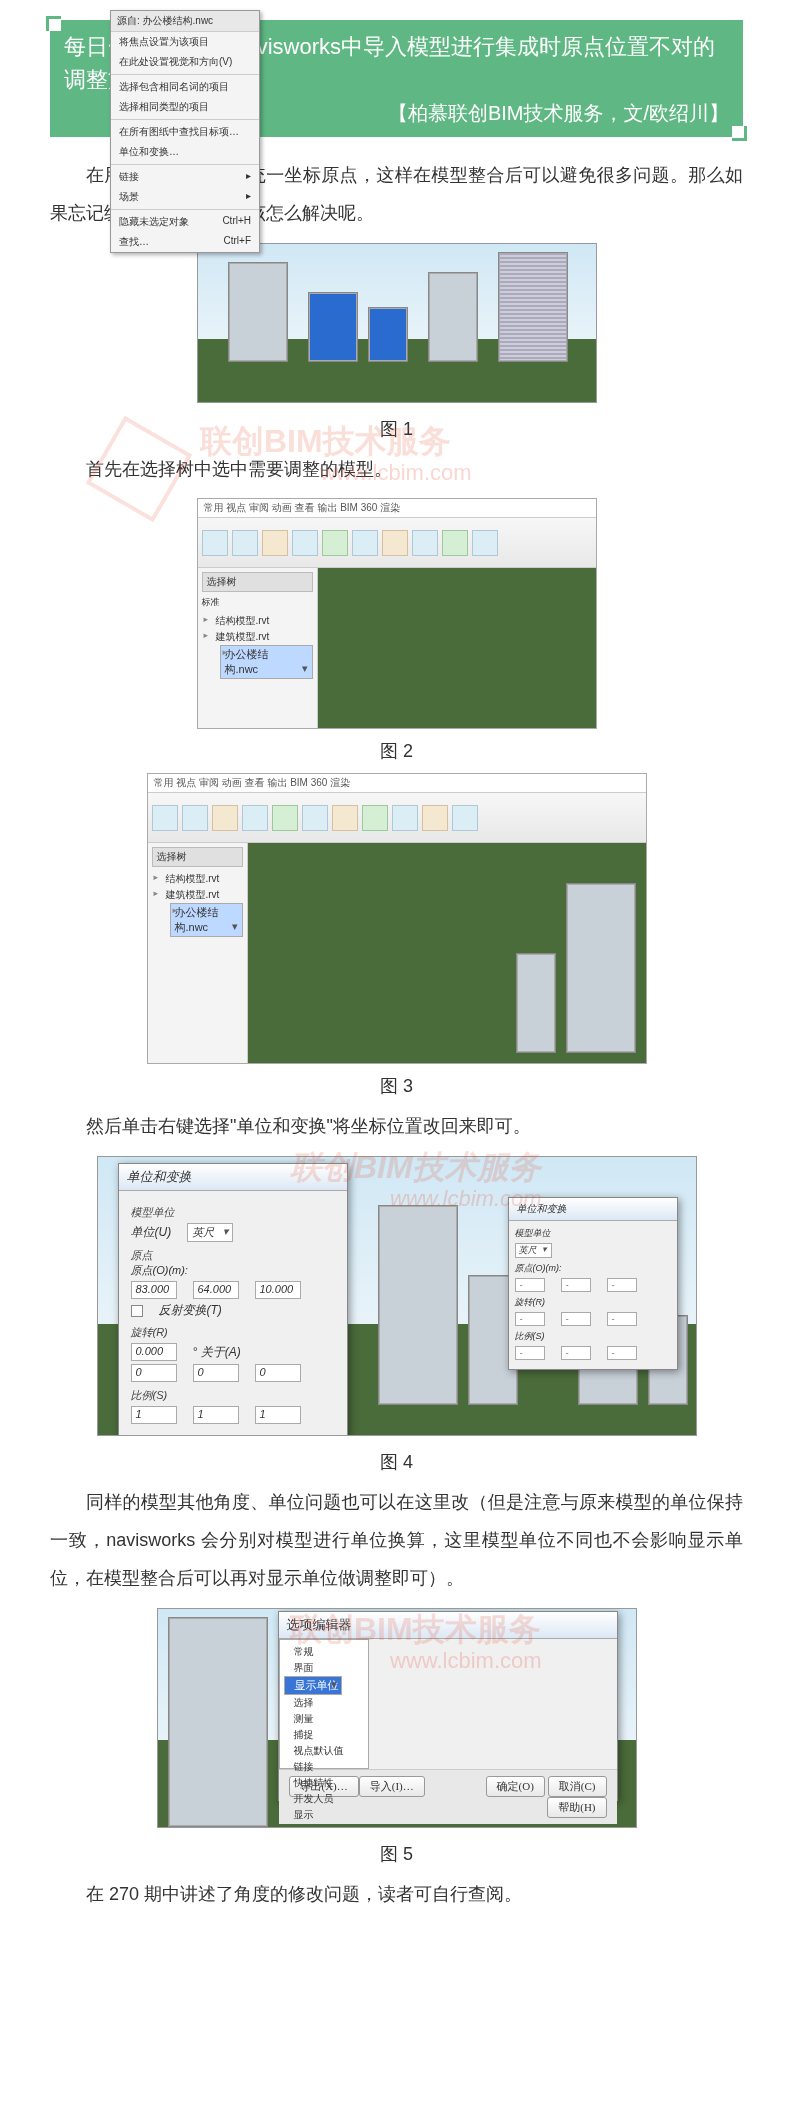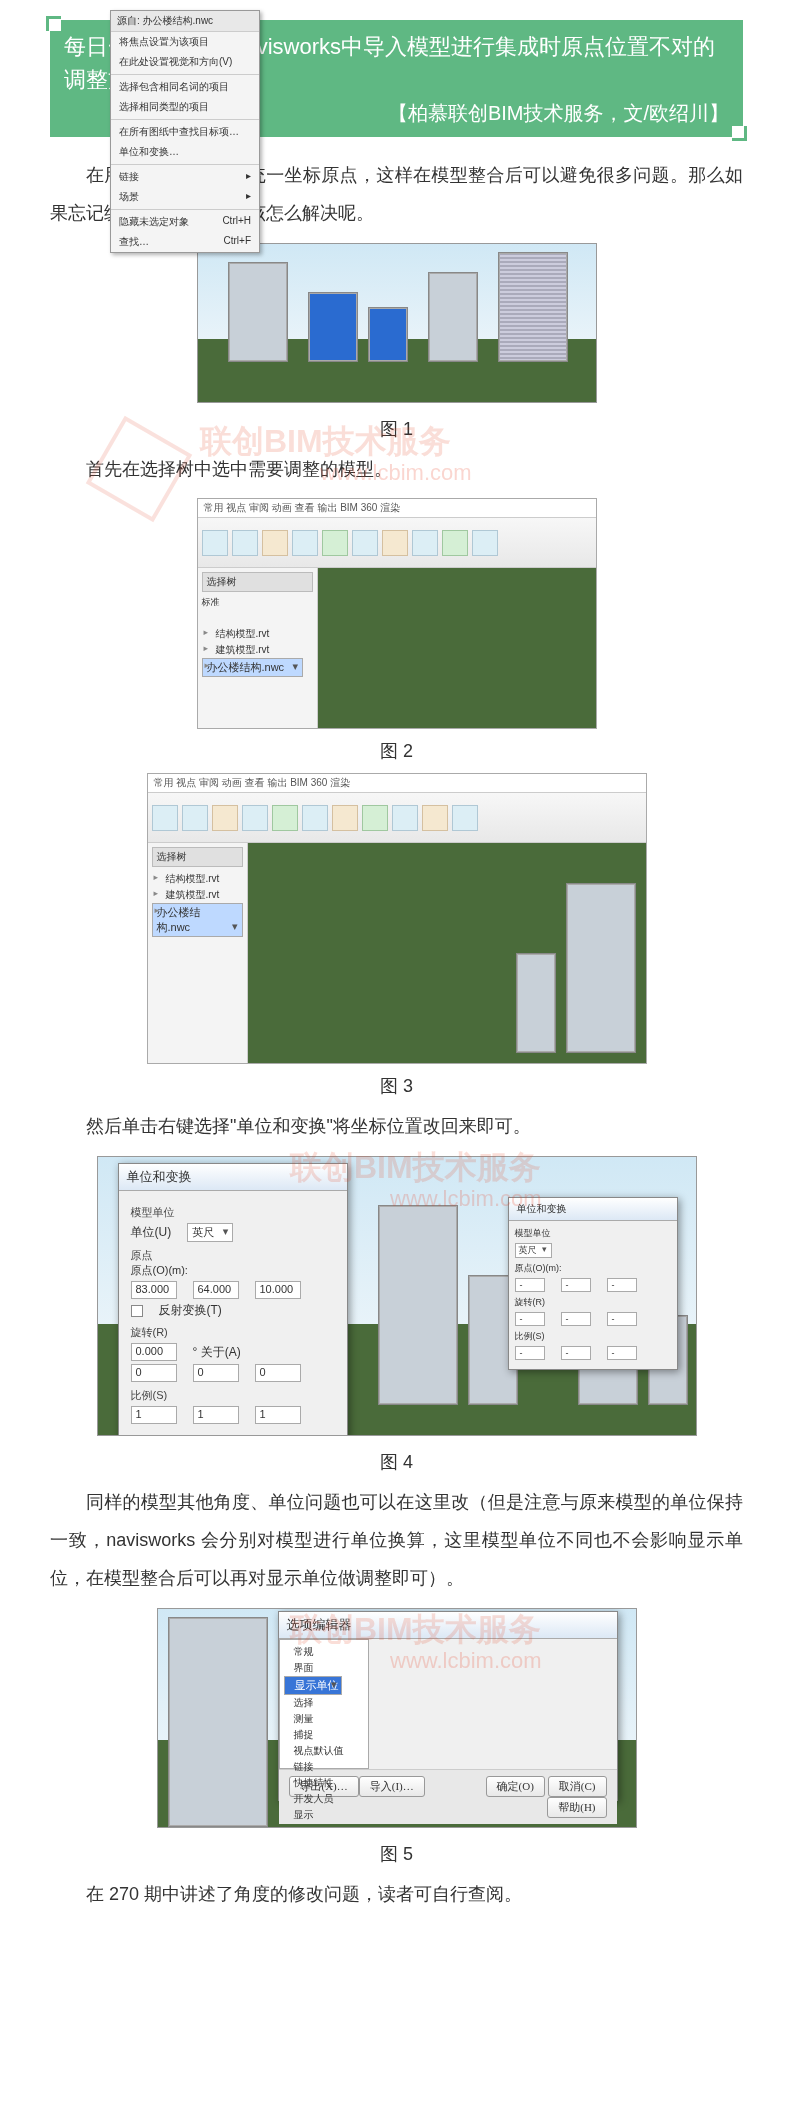--- a/index.html
+++ b/index.html
@@ -27,21 +27,21 @@
   .ribbon { height:50px; background:linear-gradient(#f7f7f7,#e8e8e8); border-bottom:1px solid #ccc; display:flex; align-items:center; padding:4px; gap:4px; }
   .rb { width:26px; height:26px; background:#dceef5; border:1px solid #b0c8d5; }
   .rb.o { background:#f5e8d0; border-color:#d5c0a0; }
   .rb.g { background:#d5efd5; border-color:#a0c8a0; }
   .tabbar { background:#fff; padding:2px 6px; font-size:10px; color:#555; border-bottom:1px solid #ccc; }
   .app-body { display:flex; height:160px; }
   .tree { width:120px; background:#f4f4f4; border-right:1px solid #ccc; padding:4px; font-size:10px; }
   .tree-title { background:#e0e0e0; padding:2px 4px; border:1px solid #bbb; margin-bottom:4px; }
   .tree-item { padding:1px 0 1px 14px; position:relative; }
   .tree-item::before{ content:"▸"; position:absolute; left:2px; color:#888; font-size:9px; }
-  .tree-item.sel { background:#bed9ff; }
+  .tree-item.sel { background:#bed9ff;margin-left:18px; }
   .viewport { flex:1; background:#4a6b3a; position:relative; }
   
   
   .ctx { position:absolute; left:110px; top:10px; width:150px; background:#f4f4f4; border:1px solid #999; box-shadow:2px 2px 4px rgba(0,0,0,.3); font-size:10px; }
   .ctx-head { background:#e8e8e8; padding:3px 6px; border-bottom:1px solid #ccc; }
   .ctx-item { padding:3px 8px; display:flex; justify-content:space-between; color:#333;text-align:center; }
   .ctx-sep { border-top:1px solid #ccc; margin:2px 0; }
   
   
   .fig4 { width:600px; height:280px; }
@@ -107,21 +107,21 @@
       <div class="rb g"></div>
         <div class="rb"></div>
         <div class="rb o"></div>
         <div class="rb"></div>
       <div class="rb g"></div>
         <div class="rb"></div>
     </div>
     <div class="app-body">
       <div class="tree">
         <div class="tree-title">选择树</div>
-        <div style="font-size:9px;margin-bottom:17px;">标准</div>
+        <div style="font-size:9px;margin-bottom:4px;">标准</div>
         <div class="tree-item">结构模型.rvt</div>
         <div class="tree-item">建筑模型.rvt</div>
         <div class="tree-item sel">办公楼结构.nwc</div>
       </div>
       <div class="viewport"></div>
     </div>
   </div>
 </div>
 <div class="cap">图 2</div>
 
@@ -193,21 +193,21 @@
             <span>Ctrl+F</span>
           </div>
       </div>
     </div>
   </div>
 </div>
 <div class="cap">图 3</div>
 
 <p class="para">然后单击右键选择"单位和变换"将坐标位置改回来即可。</p>
 
-<div class="fig" style="position:relative;">
+<div class="fig" style="position:relative;font-style:italic;">
   <div class="scene fig4">
     <div class="bldg" style="left:280px;bottom:30px;width:80px;height:200px;"></div>
     <div class="bldg" style="left:370px;bottom:30px;width:50px;height:130px;"></div>
     <div class="bldg" style="left:480px;bottom:30px;width:60px;height:150px;"></div>
     <div class="bldg" style="left:550px;bottom:30px;width:40px;height:90px;"></div>
     
     
     <div class="dlg" style="left:20px;top:6px;width:230px;">
       <div class="dlg-title">单位和变换</div>
       <div class="dlg-body">

